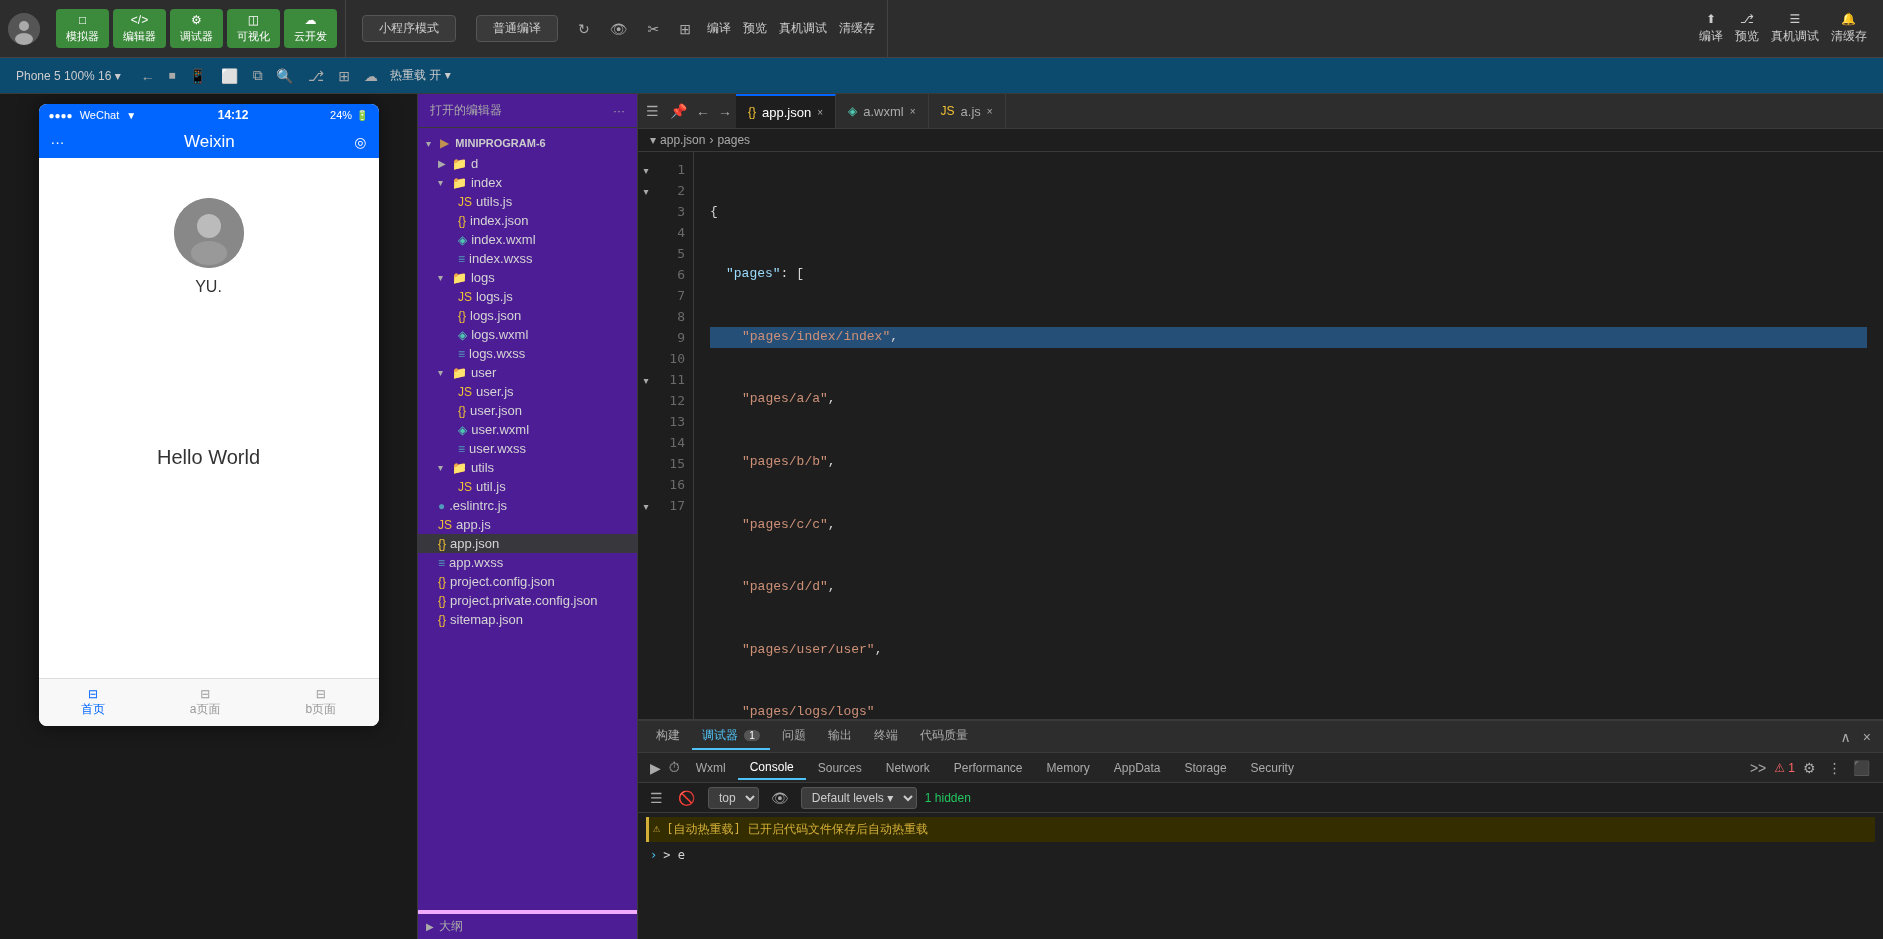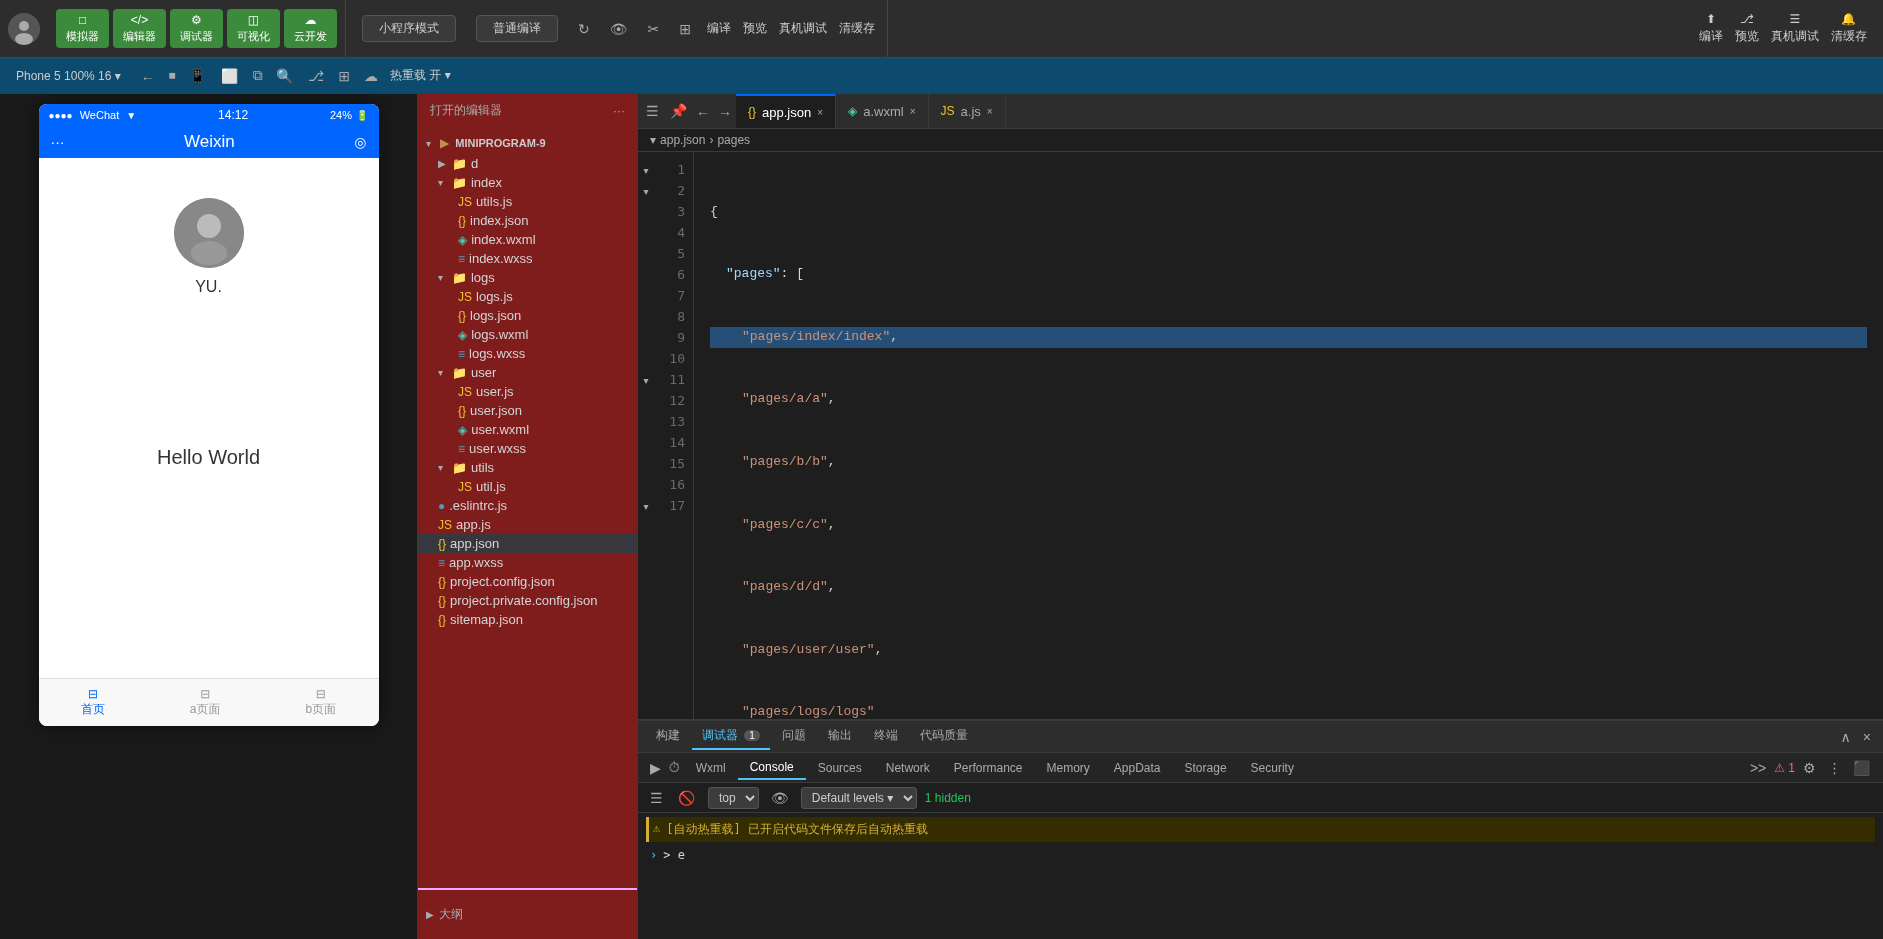--- a/index.html
+++ b/index.html
@@ -35,35 +35,35 @@
     .phone-content { background: #fff; min-height: 520px; display: flex; flex-direction: column; align-items: center; padding-top: 40px; }
     .phone-avatar { width: 70px; height: 70px; border-radius: 50%; background: #888; margin-bottom: 10px; overflow: hidden; display: flex; align-items: center; justify-content: center; }
     .phone-username { color: #333; font-size: 16px; margin-bottom: 30px; }
     .phone-hello { color: #333; font-size: 20px; margin-top: 120px; }
     .phone-tabbar { background: #f8f8f8; border-top: 1px solid #ddd; display: flex; justify-content: space-around; padding: 8px 0; }
     .phone-tab { display: flex; flex-direction: column; align-items: center; font-size: 12px; }
     .phone-tab.active { color: #06f; }
     .phone-tab.inactive { color: #999; }
 
     
-    .file-panel { width: 220px; background: #7f1d1d; border-right: 1px solid #3a3a3a; flex-shrink: 0; display: flex; flex-direction: column; }
+    .file-panel { width: 220px; background: #4c1d95; border-right: 1px solid #3a3a3a; flex-shrink: 0; display: flex; flex-direction: column; }
     .file-panel-header { padding: 8px 12px; font-size: 12px; color: #aaa; display: flex; justify-content: space-between; align-items: center; border-bottom: 1px solid #3a3a3a; }
     .file-tree { flex: 1; overflow-y: auto; padding: 4px 0; }
     .file-item { display: flex; align-items: center; padding: 2px 0; cursor: pointer; font-size: 13px; }
     .file-item.selected { background: #37373d; }
     .file-icon { margin-right: 4px; font-size: 12px; }
     .file-icon-folder { color: #c09450; }
     .file-icon-js { color: #f1c232; }
     .file-icon-json { color: #f1c232; }
     .file-icon-wxml { color: #4ec9b0; }
     .file-icon-wxss { color: #519aba; }
     .file-icon-ts { color: #519aba; }
     .expand-arrow { color: #aaa; font-size: 10px; margin-right: 2px; width: 12px; }
     .file-section-header { padding: 4px 8px; font-size: 12px; color: #aaa; cursor: pointer; display: flex; align-items: center; }
-    .outline-section { padding: 16px 8px; font-size: 12px; color: #aaa; cursor: pointer; border-top: 2px solid #f0abfc; }
+    .outline-section { padding: 4px 8px; font-size: 12px; color: #aaa; cursor: pointer; border-top: 4px solid #f0abfc; }
     .editor-tabs { background: #2d2d2d; display: flex; align-items: center; border-bottom: 1px solid #3a3a3a; height: 35px; }
     .editor-tab { display: flex; align-items: center; padding: 0 12px; height: 100%; font-size: 13px; cursor: pointer; border-right: 1px solid #3a3a3a; gap: 6px; color: #aaa; }
     .editor-tab.active { background: #1e1e1e; color: #fff; border-top: 2px solid #06f; }
     .editor-tab-close { color: #aaa; font-size: 10px; cursor: pointer; }
     .editor-tab-icon { font-size: 12px; }
     .editor-breadcrumb { background: #1e1e1e; padding: 4px 12px; font-size: 12px; color: #aaa; display: flex; align-items: center; gap: 4px; border-bottom: 1px solid #3a3a3a; }
     .editor-main { display: flex; flex: 1; overflow: hidden; }
     .line-numbers { background: #1e1e1e; color: #6a6a6a; padding: 8px 8px; font-family: monospace; font-size: 13px; line-height: 1.6; text-align: right; min-width: 40px; border-right: 1px solid #3a3a3a; user-select: none; }
     .line-num { height: 21px; display: flex; align-items: center; justify-content: flex-end; }
     .code-area { flex: 1; background: #1e1e1e; padding: 8px 16px; font-family: 'Consolas', 'Courier New', monospace; font-size: 13px; line-height: 1.6; overflow-y: auto; color: #d4d4d4; white-space: pre; }
@@ -186,21 +186,21 @@
 
   <div class="phone-panel">
     <div class="phone-frame">
 
       <div class="phone-status-bar">
         <div style="display:flex;gap:3px;align-items:center;">
           <span style="font-size:10px;">●●●●</span>
           <span style="font-size:11px;margin-left:4px;">WeChat</span>
           <span style="font-size:10px;margin-left:4px;">▼</span>
         </div>
-        <span style="font-size:12px;font-weight:normal;">14:12</span>
+        <span style="font-size:12px;font-weight:bold;">14:12</span>
         <div style="display:flex;align-items:center;gap:4px;">
           <span style="font-size:11px;">24%</span>
           <span style="font-size:10px;">🔋</span>
         </div>
       </div>
 
       <div class="phone-title-bar">
         <span style="font-size:14px;color:#fff;">···</span>
         <span class="phone-title-center">Weixin</span>
         <div class="phone-title-icons">
@@ -243,21 +243,21 @@
       <div class="file-panel">
         <div class="file-panel-header">
           <span>打开的编辑器</span>
           <span style="cursor:pointer;">···</span>
         </div>
         <div class="file-tree">
 
           <div class="file-section-header">
             <span class="expand-arrow">▾</span>
             <span class="file-icon file-icon-folder">▶</span>
-            <span style="font-size:11px;font-weight:bold;color:#ccc;margin-left:2px;">MINIPROGRAM-9</span>
+            <span style="font-size:11px;font-weight:bold;color:#ccc;margin-left:2px;">MINIPROGRAM-6</span>
           </div>
 
           <div class="file-item" style="padding-left:20px;">
             <span class="expand-arrow">▶</span>
             <span class="file-icon file-icon-folder">📁</span>
             <span>d</span>
           </div>
 
           <div class="file-item" style="padding-left:20px;">
             <span class="expand-arrow">▾</span>

